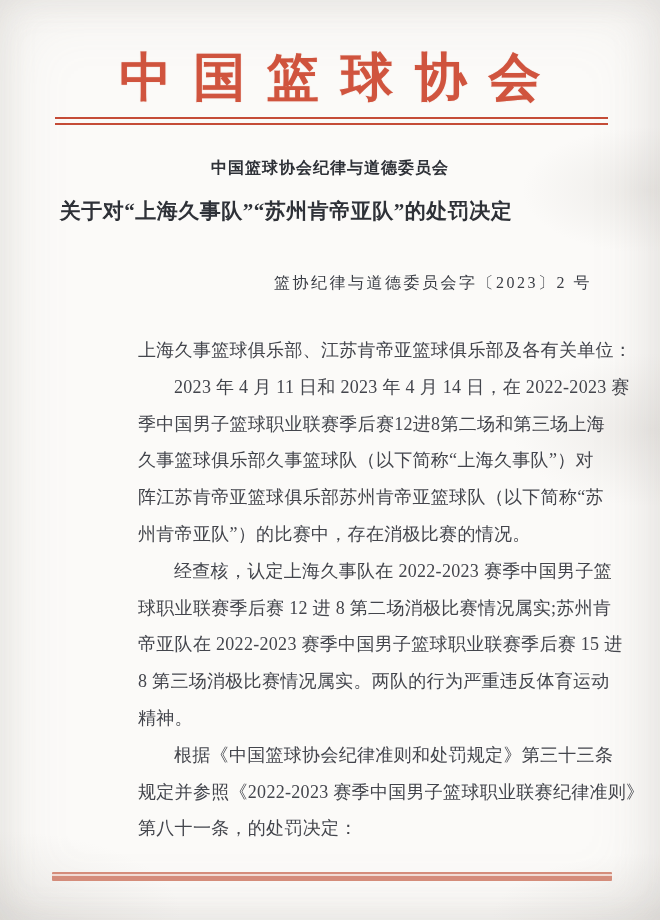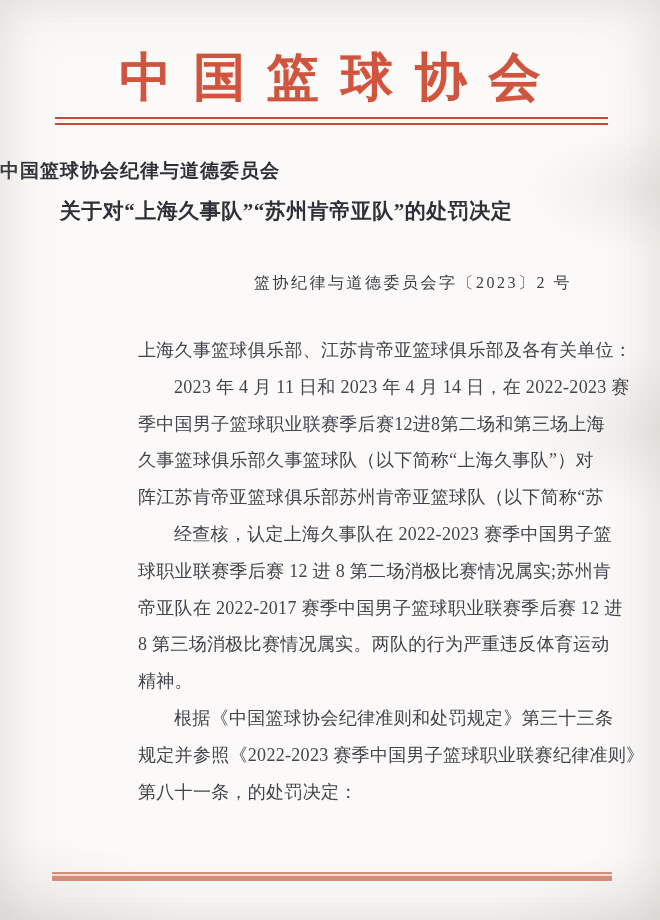--- a/index.html
+++ b/index.html
@@ -33,29 +33,29 @@
     color:var(--letterhead-red);
     letter-spacing:0.42em;text-indent:0.42em;
     text-shadow:0 0 1px rgba(208,84,62,0.45);
   }
   .rule-top{
     position:absolute;top:117px;left:55px;width:553px;height:8px;
     border-top:2px solid var(--rule-red);
     border-bottom:2px solid var(--rule-red);
   }
   .title1{
-    position:absolute;top:158px;left:0;width:660px;
-    font-size:19px;font-weight:bold;color:var(--title-text);letter-spacing:1px;
+    position:absolute;top:158px;left:0;width:660px;text-align:center;
+    font-size:16px;font-weight:bold;color:var(--title-text);letter-spacing:1px;
   }
   .title2{
     position:absolute;top:197px;left:0;width:572px;text-align:center;
     font-size:21px;font-weight:bold;color:var(--title-text);letter-spacing:0.5px;
   }
   .docnum{
-    position:absolute;top:273px;right:88px;
+    position:absolute;top:273px;right:68px;
     font-size:16px;color:#3a3d44;letter-spacing:2.5px;
   }
   .doc-body{
     position:absolute;top:332px;left:102px;width:486px;margin-left:36px;
   }
   .bline{
     font-size:18px;line-height:36.8px;height:36.8px;
     color:var(--body-text);white-space:nowrap;letter-spacing:0.3px;
   }
   .bline.indent{text-indent:2em;}
@@ -82,23 +82,24 @@
   <div class="title2">关于对“上海久事队”“苏州肯帝亚队”的处罚决定</div>
 
   <div class="docnum">篮协纪律与道德委员会字〔2023〕2 号</div>
 
   <div class="doc-body">
       <div class="bline">上海久事篮球俱乐部、江苏肯帝亚篮球俱乐部及各有关单位：</div>
       <div class="bline indent">2023 年 4 月 11 日和 2023 年 4 月 14 日，在 2022-2023 赛</div>
       <div class="bline">季中国男子篮球职业联赛季后赛12进8第二场和第三场上海</div>
       <div class="bline">久事篮球俱乐部久事篮球队（以下简称“上海久事队”）对</div>
       <div class="bline">阵江苏肯帝亚篮球俱乐部苏州肯帝亚篮球队（以下简称“苏</div>
+      <div class="bline">州肯帝亚队”）的比赛中，存在消极比赛的情况。</div>
       <div class="bline indent">经查核，认定上海久事队在 2022-2023 赛季中国男子篮</div>
       <div class="bline">球职业联赛季后赛 12 进 8 第二场消极比赛情况属实;苏州肯</div>
-      <div class="bline">帝亚队在 2022-2017 赛季中国男子篮球职业联赛季后赛 12 进</div>
+      <div class="bline">帝亚队在 2022-2023 赛季中国男子篮球职业联赛季后赛 15 进</div>
       <div class="bline">8 第三场消极比赛情况属实。两队的行为严重违反体育运动</div>
       <div class="bline">精神。</div>
       <div class="bline indent">根据《中国篮球协会纪律准则和处罚规定》第三十三条</div>
       <div class="bline">规定并参照《2022-2023 赛季中国男子篮球职业联赛纪律准则》</div>
       <div class="bline">第八十一条，的处罚决定：</div>
     </div>
 
   <div class="rule-bottom"></div>
 
 </div>

